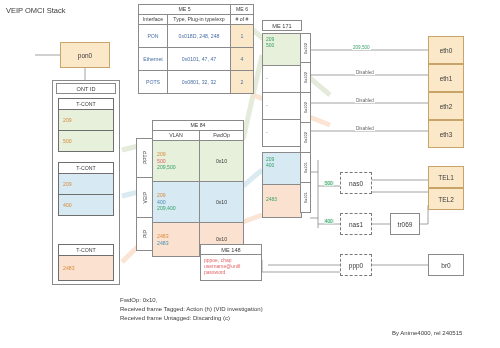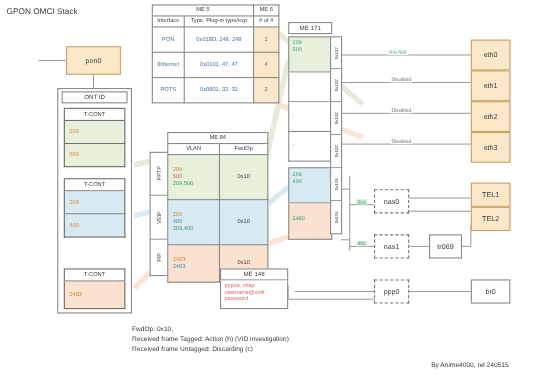--- a/index.html
+++ b/index.html
@@ -71,21 +71,21 @@
   <line class="th" x1="420" y1="224" x2="428" y2="224"></line>
   <line class="th" x1="428" y1="224" x2="428" y2="205"></line>
 
   <line class="th" x1="268" y1="265" x2="340" y2="265"></line>
   <line class="th" x1="262" y1="260" x2="262" y2="272"></line>
   <line class="th" x1="262" y1="272" x2="340" y2="272"></line>
 
   <line class="th" x1="372" y1="265" x2="428" y2="265"></line>
 </svg>
 
-<div class="abs ttl" style="left:6px;top:6px;">GPON OMCI Stack</div>
+<div class="abs ttl" style="left:6px;top:6px;">VEIP OMCI Stack</div>
 
 <div class="abs box boxy" style="left:60px;top:42px;width:50px;height:26px;">
   <span>pon0</span>
 </div>
 
 <div class="abs" style="left:52px;top:80px;width:68px;height:205px;border:1px solid #8a8a8a;background:#fff;"></div>
 <div class="abs" style="left:56px;top:83px;width:60px;height:11px;border:1px solid #8a8a8a;background:#fff;display:flex;align-items:center;justify-content:center;font-size:5.6px;color:#3b3b3b;">ONT ID</div>
 
 <div class="abs" style="left:58px;top:98px;width:56px;height:12px;border:1px solid #6e6e6e;background:#fff;display:flex;align-items:center;justify-content:center;font-size:5.2px;">T-CONT</div>
 <div class="abs green" style="left:58px;top:110px;width:56px;height:21px;border:1px solid #6e6e6e;border-top:none;display:flex;align-items:center;padding-left:4px;">

